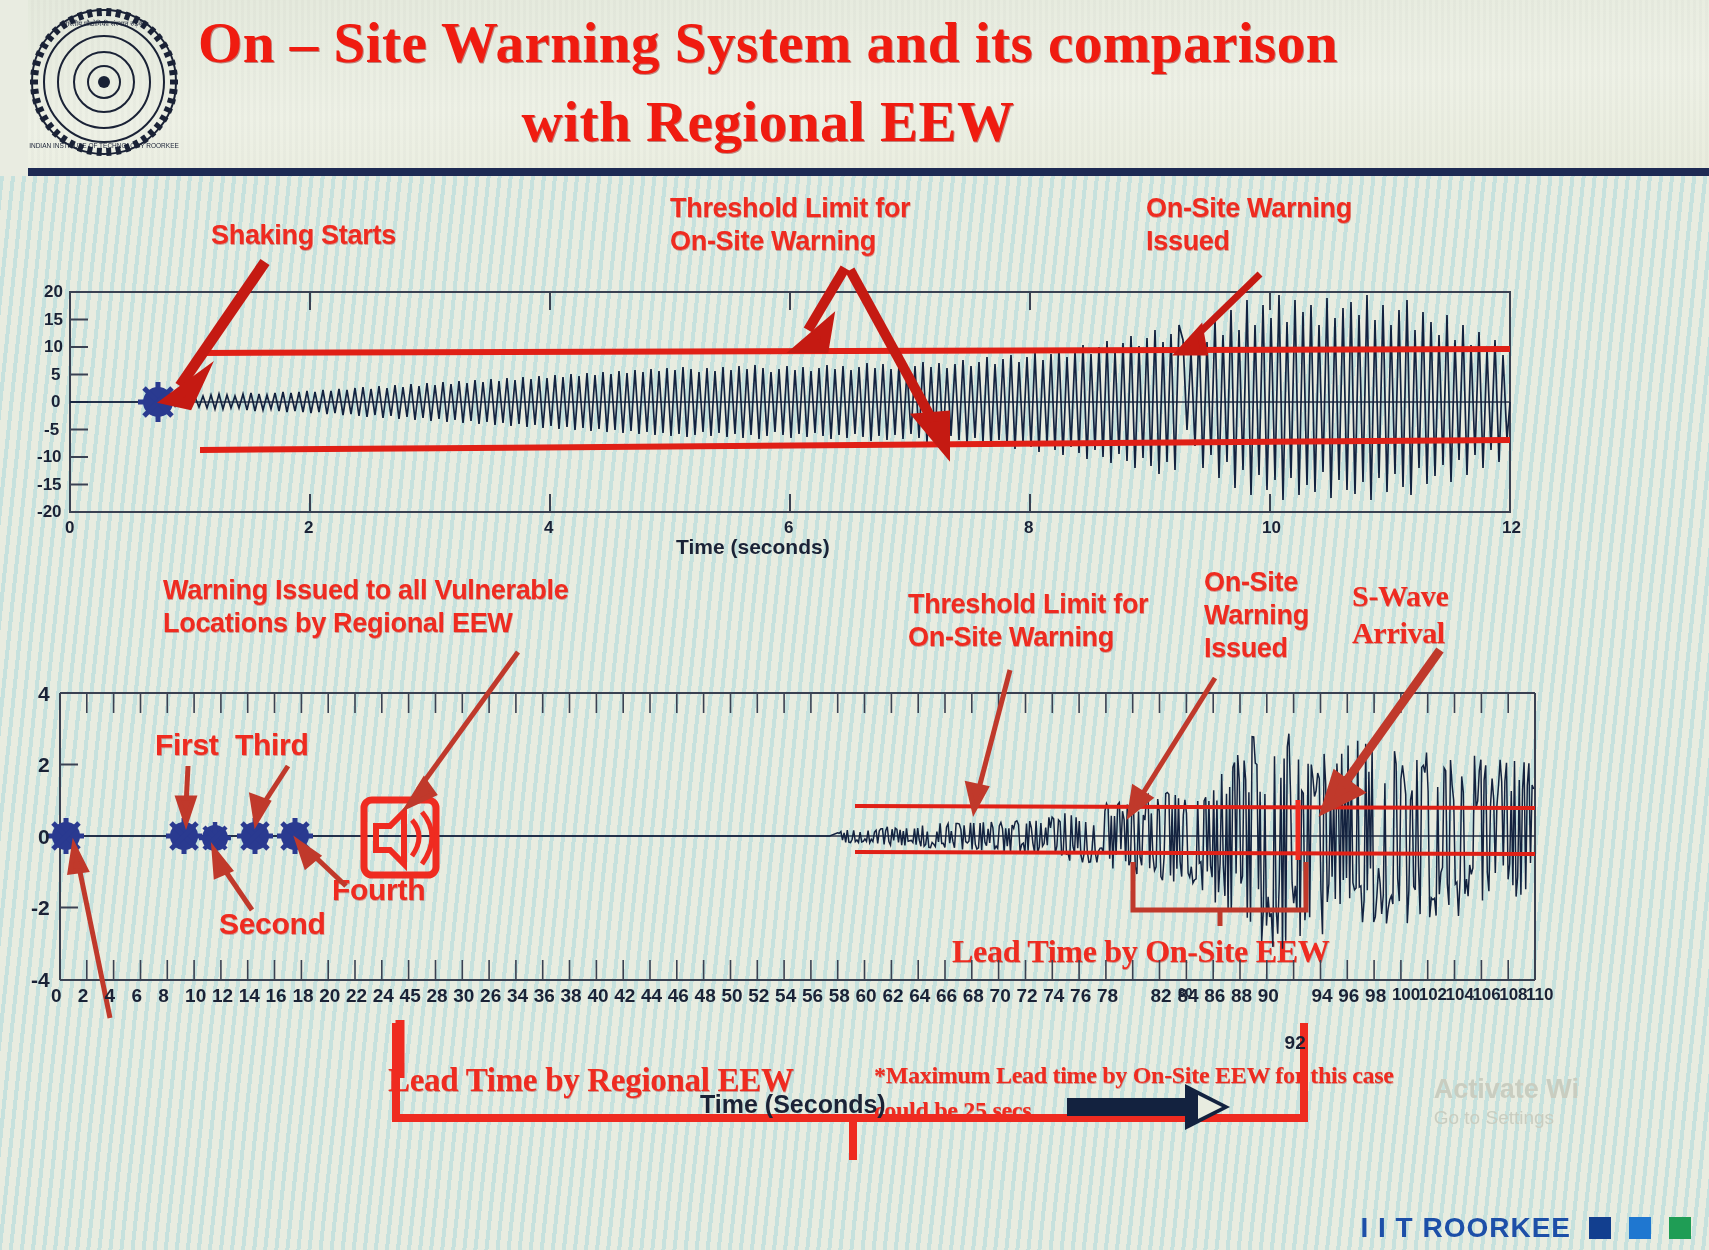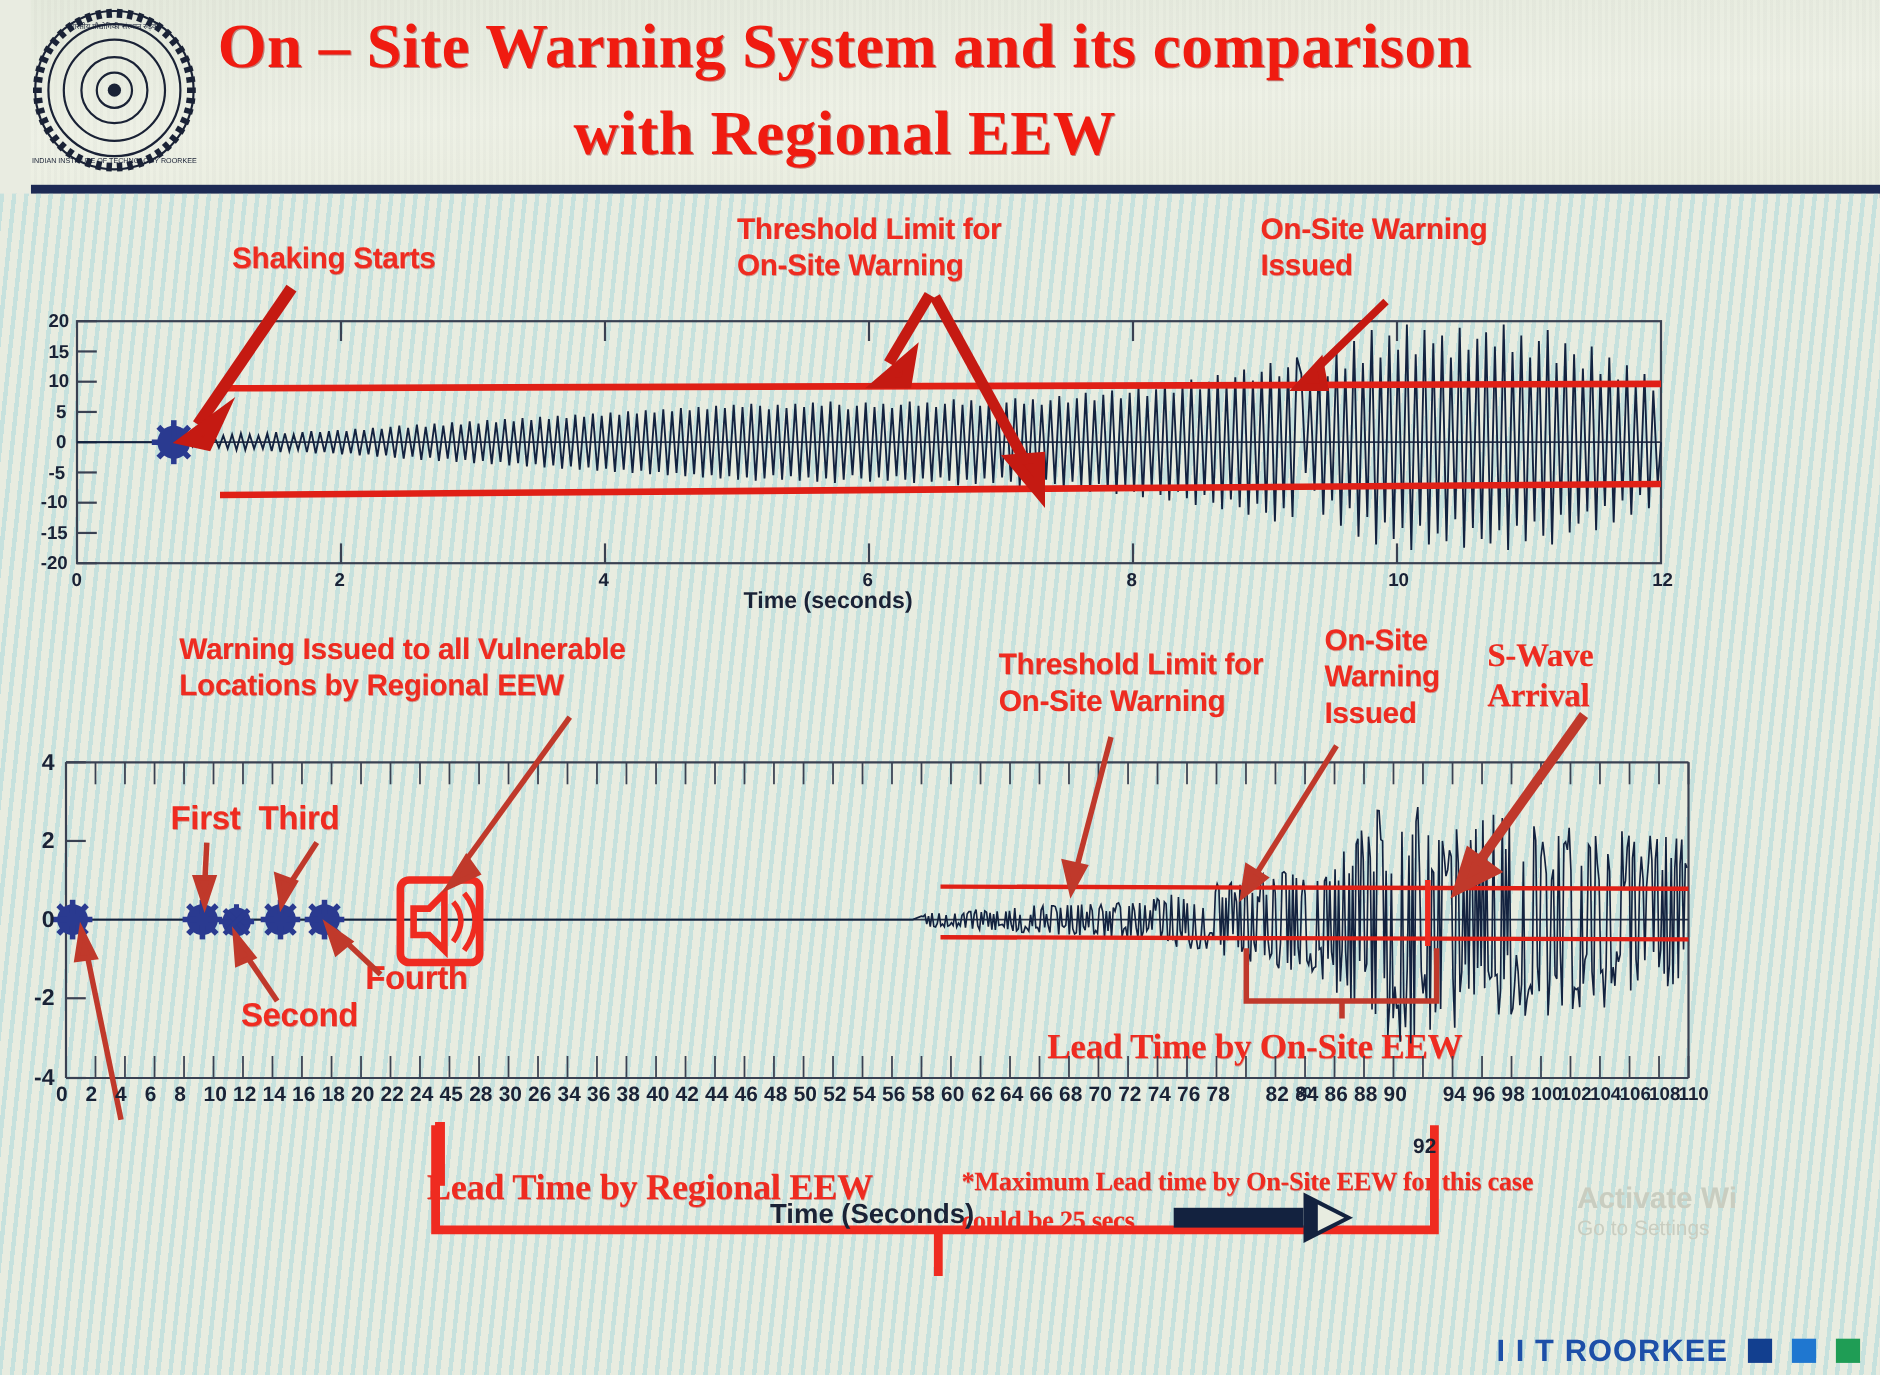--- a/index.html
+++ b/index.html
@@ -575,21 +575,21 @@
       <div class="axis-lab" style="left:614.2px;top:985px;font-size:19px;">42</div>
       <div class="axis-lab" style="left:641.0px;top:985px;font-size:19px;">44</div>
       <div class="axis-lab" style="left:667.8px;top:985px;font-size:19px;">46</div>
       <div class="axis-lab" style="left:694.6px;top:985px;font-size:19px;">48</div>
       <div class="axis-lab" style="left:721.5px;top:985px;font-size:19px;">50</div>
       <div class="axis-lab" style="left:748.3px;top:985px;font-size:19px;">52</div>
       <div class="axis-lab" style="left:775.1px;top:985px;font-size:19px;">54</div>
       <div class="axis-lab" style="left:801.9px;top:985px;font-size:19px;">56</div>
       <div class="axis-lab" style="left:828.7px;top:985px;font-size:19px;">58</div>
       <div class="axis-lab" style="left:855.5px;top:985px;font-size:19px;">60</div>
-      <div class="axis-lab" style="left:882.4px;top:985px;font-size:19px;font-family:Liberation Mono, monospace;">62</div>
+      <div class="axis-lab" style="left:882.4px;top:985px;font-size:19px;">62</div>
       <div class="axis-lab" style="left:909.2px;top:985px;font-size:19px;">64</div>
       <div class="axis-lab" style="left:936.0px;top:985px;font-size:19px;">66</div>
       <div class="axis-lab" style="left:962.8px;top:985px;font-size:19px;">68</div>
       <div class="axis-lab" style="left:989.6px;top:985px;font-size:19px;">70</div>
       <div class="axis-lab" style="left:1016.5px;top:985px;font-size:19px;">72</div>
       <div class="axis-lab" style="left:1043.3px;top:985px;font-size:19px;">74</div>
       <div class="axis-lab" style="left:1070.1px;top:985px;font-size:19px;">76</div>
       <div class="axis-lab" style="left:1096.9px;top:985px;font-size:19px;">78</div>
       <div class="axis-lab" style="left:1178px;top:985px;font-size:13px;">80</div>
       <div class="axis-lab" style="left:1150.5px;top:985px;font-size:19px;">82</div>

